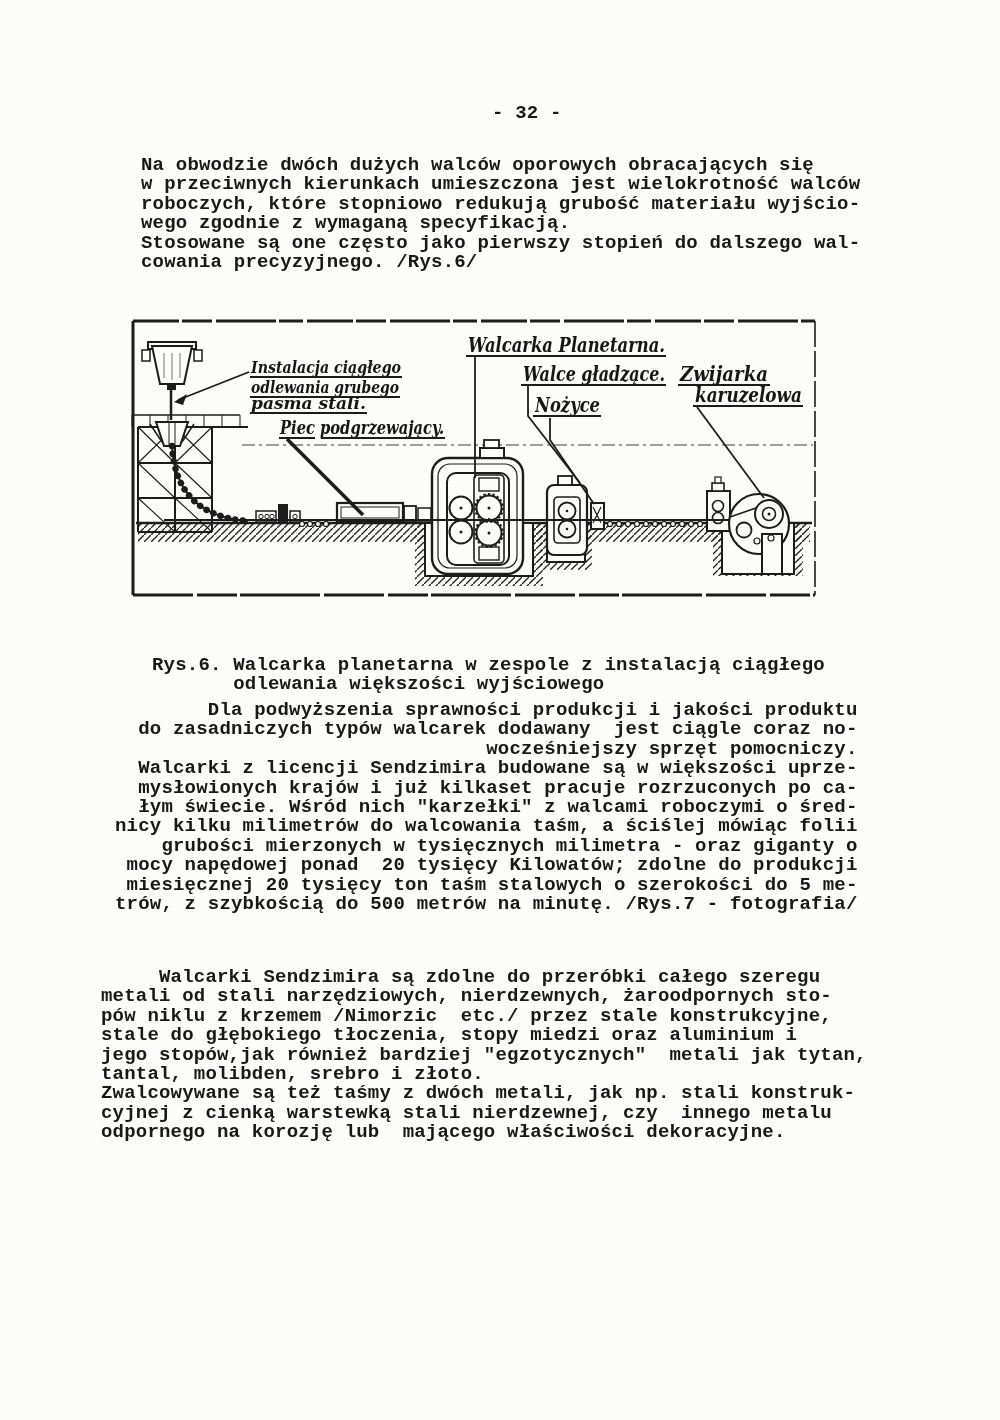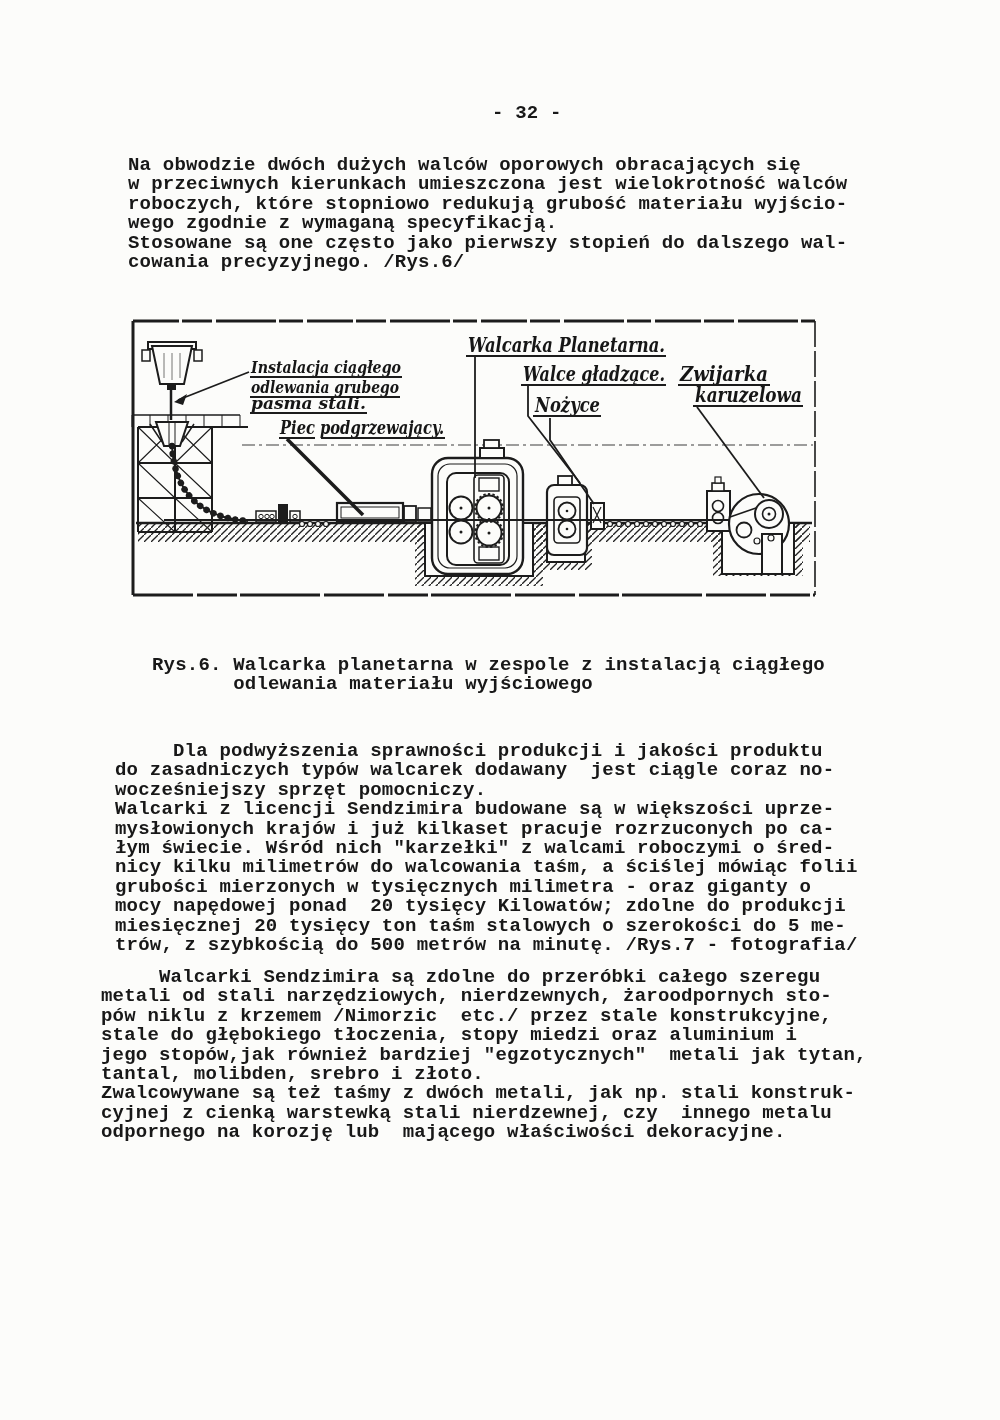--- a/index.html
+++ b/index.html
@@ -21,21 +21,21 @@
     fill:#161616; stroke:none;
   }
 </style>
 </head>
 <body>
 
 <div class="page">
 
   <div class="tw" style="left:492px; top:104px;">- 32 -</div>
 
-  <div class="tw" style="left:128px; top:156px;">Na obwodzie dwóch dużych walców oporowych obracających się
+  <div class="tw" style="left:141px; top:156px;">Na obwodzie dwóch dużych walców oporowych obracających się
 w przeciwnych kierunkach umieszczona jest wielokrotność walców
 roboczych, które stopniowo redukują grubość materiału wyjścio-
 wego zgodnie z wymaganą specyfikacją.
 Stosowane są one często jako pierwszy stopień do dalszego wal-
 cowania precyzyjnego. /Rys.6/</div>
 
   <div class="figure-wrap">
     <svg width="688" height="280" viewBox="0 0 688 280">
       <defs>
         <pattern id="hatch" patternUnits="userSpaceOnUse" width="7" height="7">
@@ -222,23 +222,23 @@
 
         <text class="lbl" x="550" y="63" font-size="20" textLength="88" lengthAdjust="spacingAndGlyphs">Zwijarka</text>
         <path class="ink" d="M548,67 H640" stroke-width="2"></path>
         <text class="lbl" x="565" y="84" font-size="20" textLength="107" lengthAdjust="spacingAndGlyphs">karuzelowa</text>
         <path class="ink" d="M563,88 H673" stroke-width="2"></path>
       </g>
     </svg>
   </div>
 
   <div class="tw" style="left:152px; top:656px;">Rys.6. Walcarka planetarna w zespole z instalacją ciągłego
-       odlewania materiału wyjściowego</div>
-
-  <div class="tw" style="left:115px; top:742px;">     Dla podwyższenia sprawności produkcji i jakości produktu
+       odlewania większości wyjściowego</div>
+
+  <div class="tw" style="left:115px; top:701px;text-align:right;">     Dla podwyższenia sprawności produkcji i jakości produktu
 do zasadniczych typów walcarek dodawany  jest ciągle coraz no-
 wocześniejszy sprzęt pomocniczy.
 Walcarki z licencji Sendzimira budowane są w większości uprze-
 mysłowionych krajów i już kilkaset pracuje rozrzuconych po ca-
 łym świecie. Wśród nich "karzełki" z walcami roboczymi o śred-
 nicy kilku milimetrów do walcowania taśm, a ściślej mówiąc folii
 grubości mierzonych w tysięcznych milimetra - oraz giganty o
 mocy napędowej ponad  20 tysięcy Kilowatów; zdolne do produkcji
 miesięcznej 20 tysięcy ton taśm stalowych o szerokości do 5 me-
 trów, z szybkością do 500 metrów na minutę. /Rys.7 - fotografia/</div>

